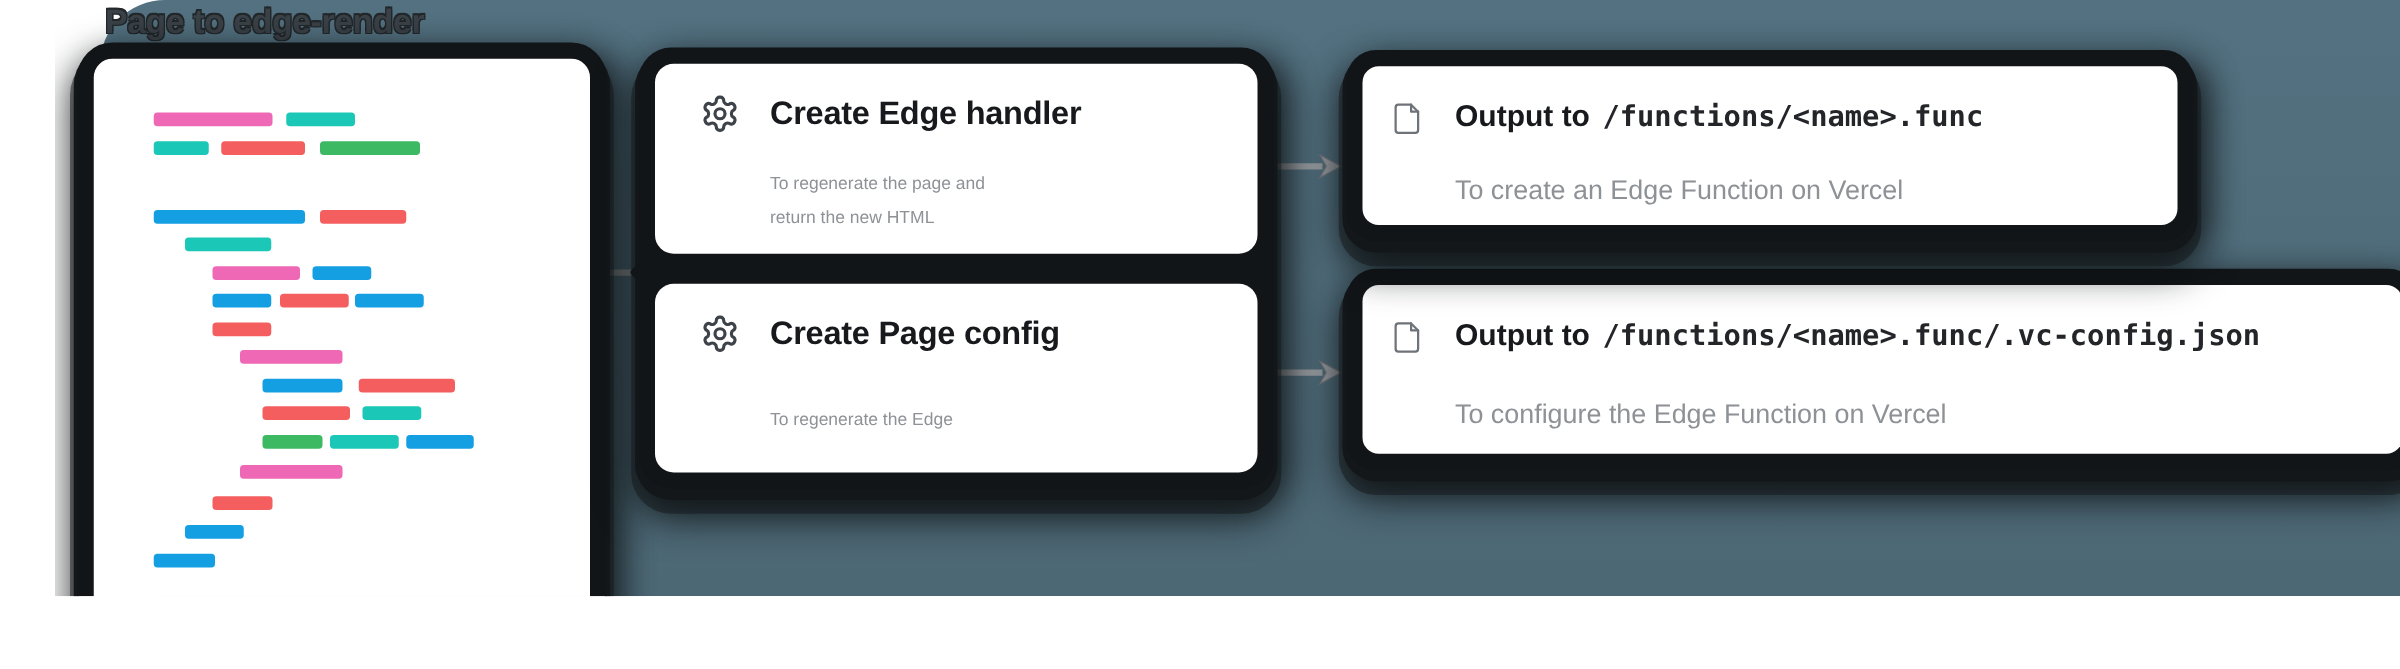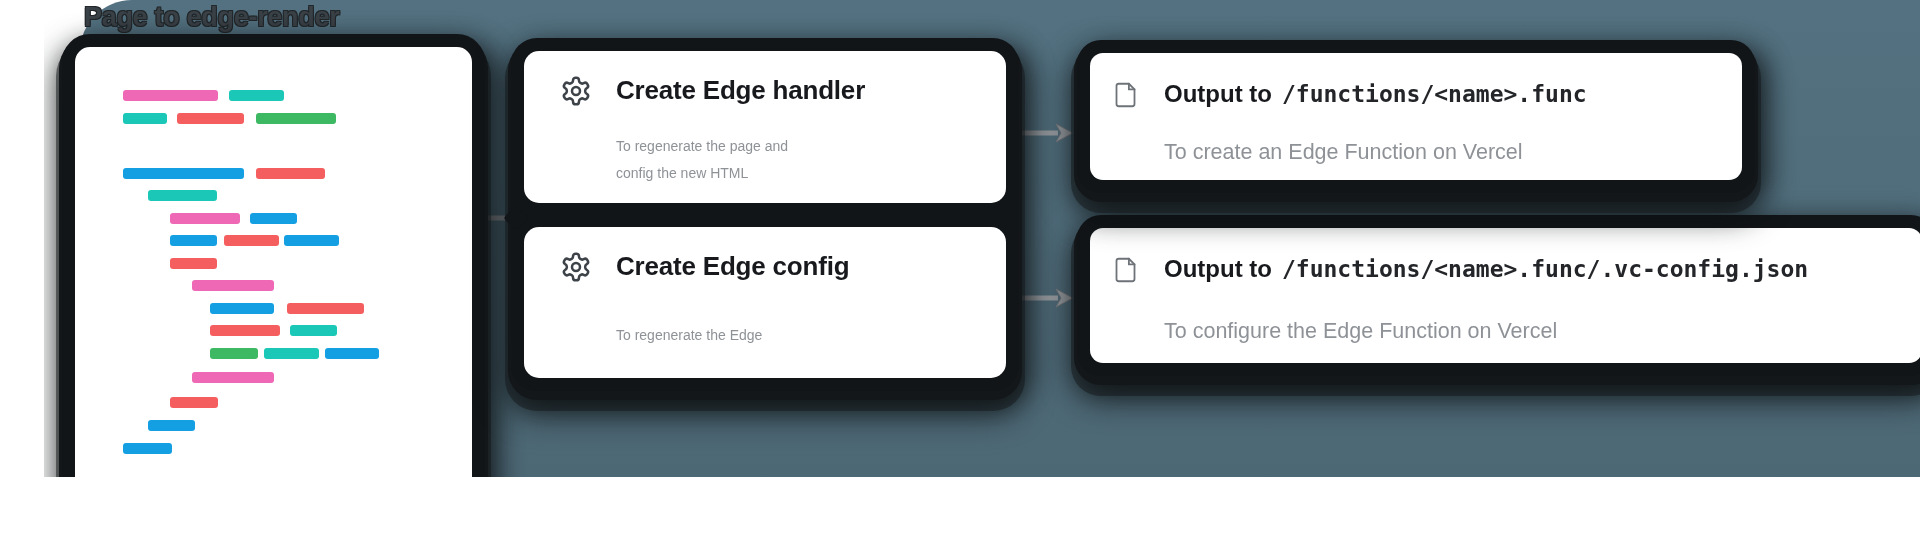--- a/index.html
+++ b/index.html
@@ -109,31 +109,31 @@
     <div class="step-cell">
       <span class="icon-cell">
         <svg class="gear" width="32" height="32" viewBox="0 0 24 24" fill="none" stroke="#3d4348" stroke-width="1.9" stroke-linecap="round" stroke-linejoin="round">
           <path d="M12.22 2h-.44a2 2 0 0 0-2 2v.18a2 2 0 0 1-1 1.73l-.43.25a2 2 0 0 1-2 0l-.15-.08a2 2 0 0 0-2.73.73l-.22.38a2 2 0 0 0 .73 2.73l.15.1a2 2 0 0 1 1 1.72v.51a2 2 0 0 1-1 1.74l-.15.09a2 2 0 0 0-.73 2.73l.22.38a2 2 0 0 0 2.73.73l.15-.08a2 2 0 0 1 2 0l.43.25a2 2 0 0 1 1 1.73V20a2 2 0 0 0 2 2h.44a2 2 0 0 0 2-2v-.18a2 2 0 0 1 1-1.73l.43-.25a2 2 0 0 1 2 0l.15.08a2 2 0 0 0 2.73-.73l.22-.39a2 2 0 0 0-.73-2.73l-.15-.08a2 2 0 0 1-1-1.74v-.5a2 2 0 0 1 1-1.74l.15-.09a2 2 0 0 0 .73-2.73l-.22-.38a2 2 0 0 0-2.73-.73l-.15.08a2 2 0 0 1-2 0l-.43-.25a2 2 0 0 1-1-1.73V4a2 2 0 0 0-2-2z"></path>
           <circle cx="12" cy="12" r="3"></circle>
         </svg>
       </span>
       <div class="step-title">Create Edge handler</div>
       <div class="step-desc">
         <div>To regenerate the page and</div>
-        <div>config the new HTML</div>
+        <div>return the new HTML</div>
       </div>
     </div>
     <div class="step-cell">
       <span class="icon-cell">
         <svg class="gear" width="32" height="32" viewBox="0 0 24 24" fill="none" stroke="#3d4348" stroke-width="1.9" stroke-linecap="round" stroke-linejoin="round">
           <path d="M12.22 2h-.44a2 2 0 0 0-2 2v.18a2 2 0 0 1-1 1.73l-.43.25a2 2 0 0 1-2 0l-.15-.08a2 2 0 0 0-2.73.73l-.22.38a2 2 0 0 0 .73 2.73l.15.1a2 2 0 0 1 1 1.72v.51a2 2 0 0 1-1 1.74l-.15.09a2 2 0 0 0-.73 2.73l.22.38a2 2 0 0 0 2.73.73l.15-.08a2 2 0 0 1 2 0l.43.25a2 2 0 0 1 1 1.73V20a2 2 0 0 0 2 2h.44a2 2 0 0 0 2-2v-.18a2 2 0 0 1 1-1.73l.43-.25a2 2 0 0 1 2 0l.15.08a2 2 0 0 0 2.73-.73l.22-.39a2 2 0 0 0-.73-2.73l-.15-.08a2 2 0 0 1-1-1.74v-.5a2 2 0 0 1 1-1.74l.15-.09a2 2 0 0 0 .73-2.73l-.22-.38a2 2 0 0 0-2.73-.73l-.15.08a2 2 0 0 1-2 0l-.43-.25a2 2 0 0 1-1-1.73V4a2 2 0 0 0-2-2z"></path>
           <circle cx="12" cy="12" r="3"></circle>
         </svg>
       </span>
-      <div class="step-title">Create Edge config</div>
+      <div class="step-title">Create Page config</div>
       <div class="step-desc">
         <div>To regenerate the Edge</div>
       </div>
     </div>
   </div>
   <div class="seam-notch"></div>
 
   <div class="out-card out-card-2">
     <div class="out-inner">
       <span class="icon-cell">

